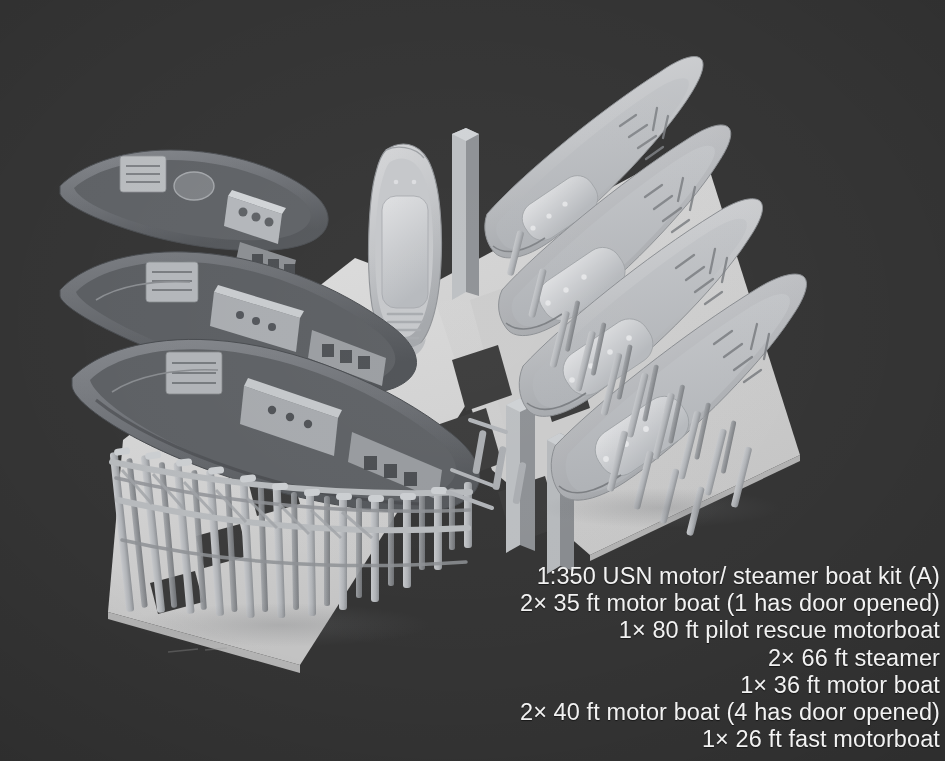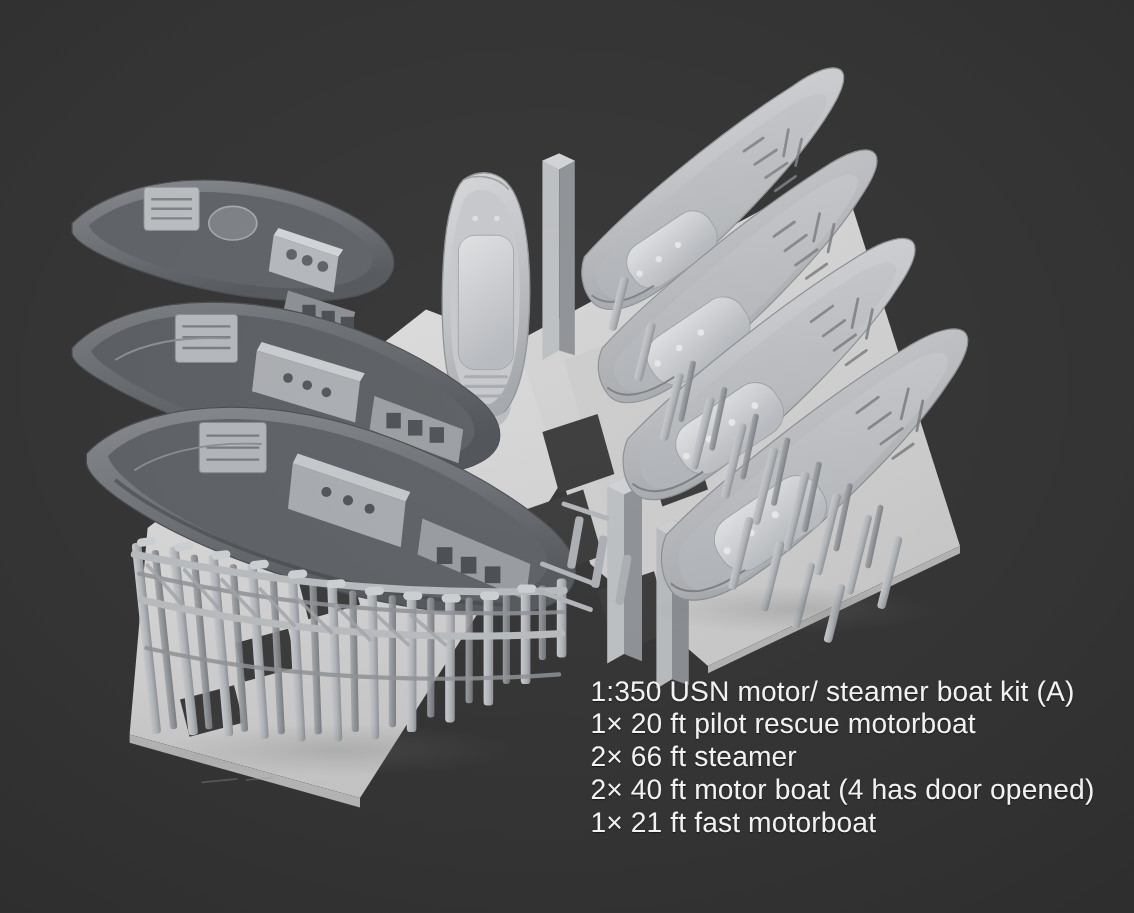--- a/index.html
+++ b/index.html
@@ -18,21 +18,21 @@
     pointer-events:none;z-index:60;
   }
   #scene{position:absolute;inset:0;}
   svg.render{position:absolute;left:0;top:0;width:945px;height:761px;display:block;}
 
   
   #caption{
     position:absolute;
     left:492px;top:563px;
     width:448px;
-    text-align:left;
+    text-align:right;
     color:#f2f2f2;
     font-size:23.5px;
     line-height:27.2px;
     font-weight:400;
     letter-spacing:.1px;
     z-index:70;
     text-shadow:0 1px 1px rgba(0,0,0,.55);
   }
   #caption .ln{display:block;white-space:nowrap;}
 </style>
@@ -479,20 +479,22 @@
 
       <g opacity=".5">
         <ellipse cx="280" cy="625" rx="150" ry="22" fill="url(#softShadow)"></ellipse>
         <ellipse cx="660" cy="508" rx="120" ry="20" fill="url(#softShadow)"></ellipse>
       </g>
     </svg>
   </div>
 
   <div id="caption">
     <span class="ln">1:350 USN motor/ steamer boat kit (A)</span>
-    <span class="ln">1× 20 ft pilot rescue motorboat</span>
+    <span class="ln">2× 35 ft motor boat (1 has door opened)</span>
+    <span class="ln">1× 80 ft pilot rescue motorboat</span>
     <span class="ln">2× 66 ft steamer</span>
+    <span class="ln">1× 36 ft motor boat</span>
     <span class="ln">2× 40 ft motor boat (4 has door opened)</span>
-    <span class="ln">1× 21 ft fast motorboat</span>
+    <span class="ln">1× 26 ft fast motorboat</span>
   </div>
 
   <div id="vignette"></div>
 </div>
 
 </body></html>

